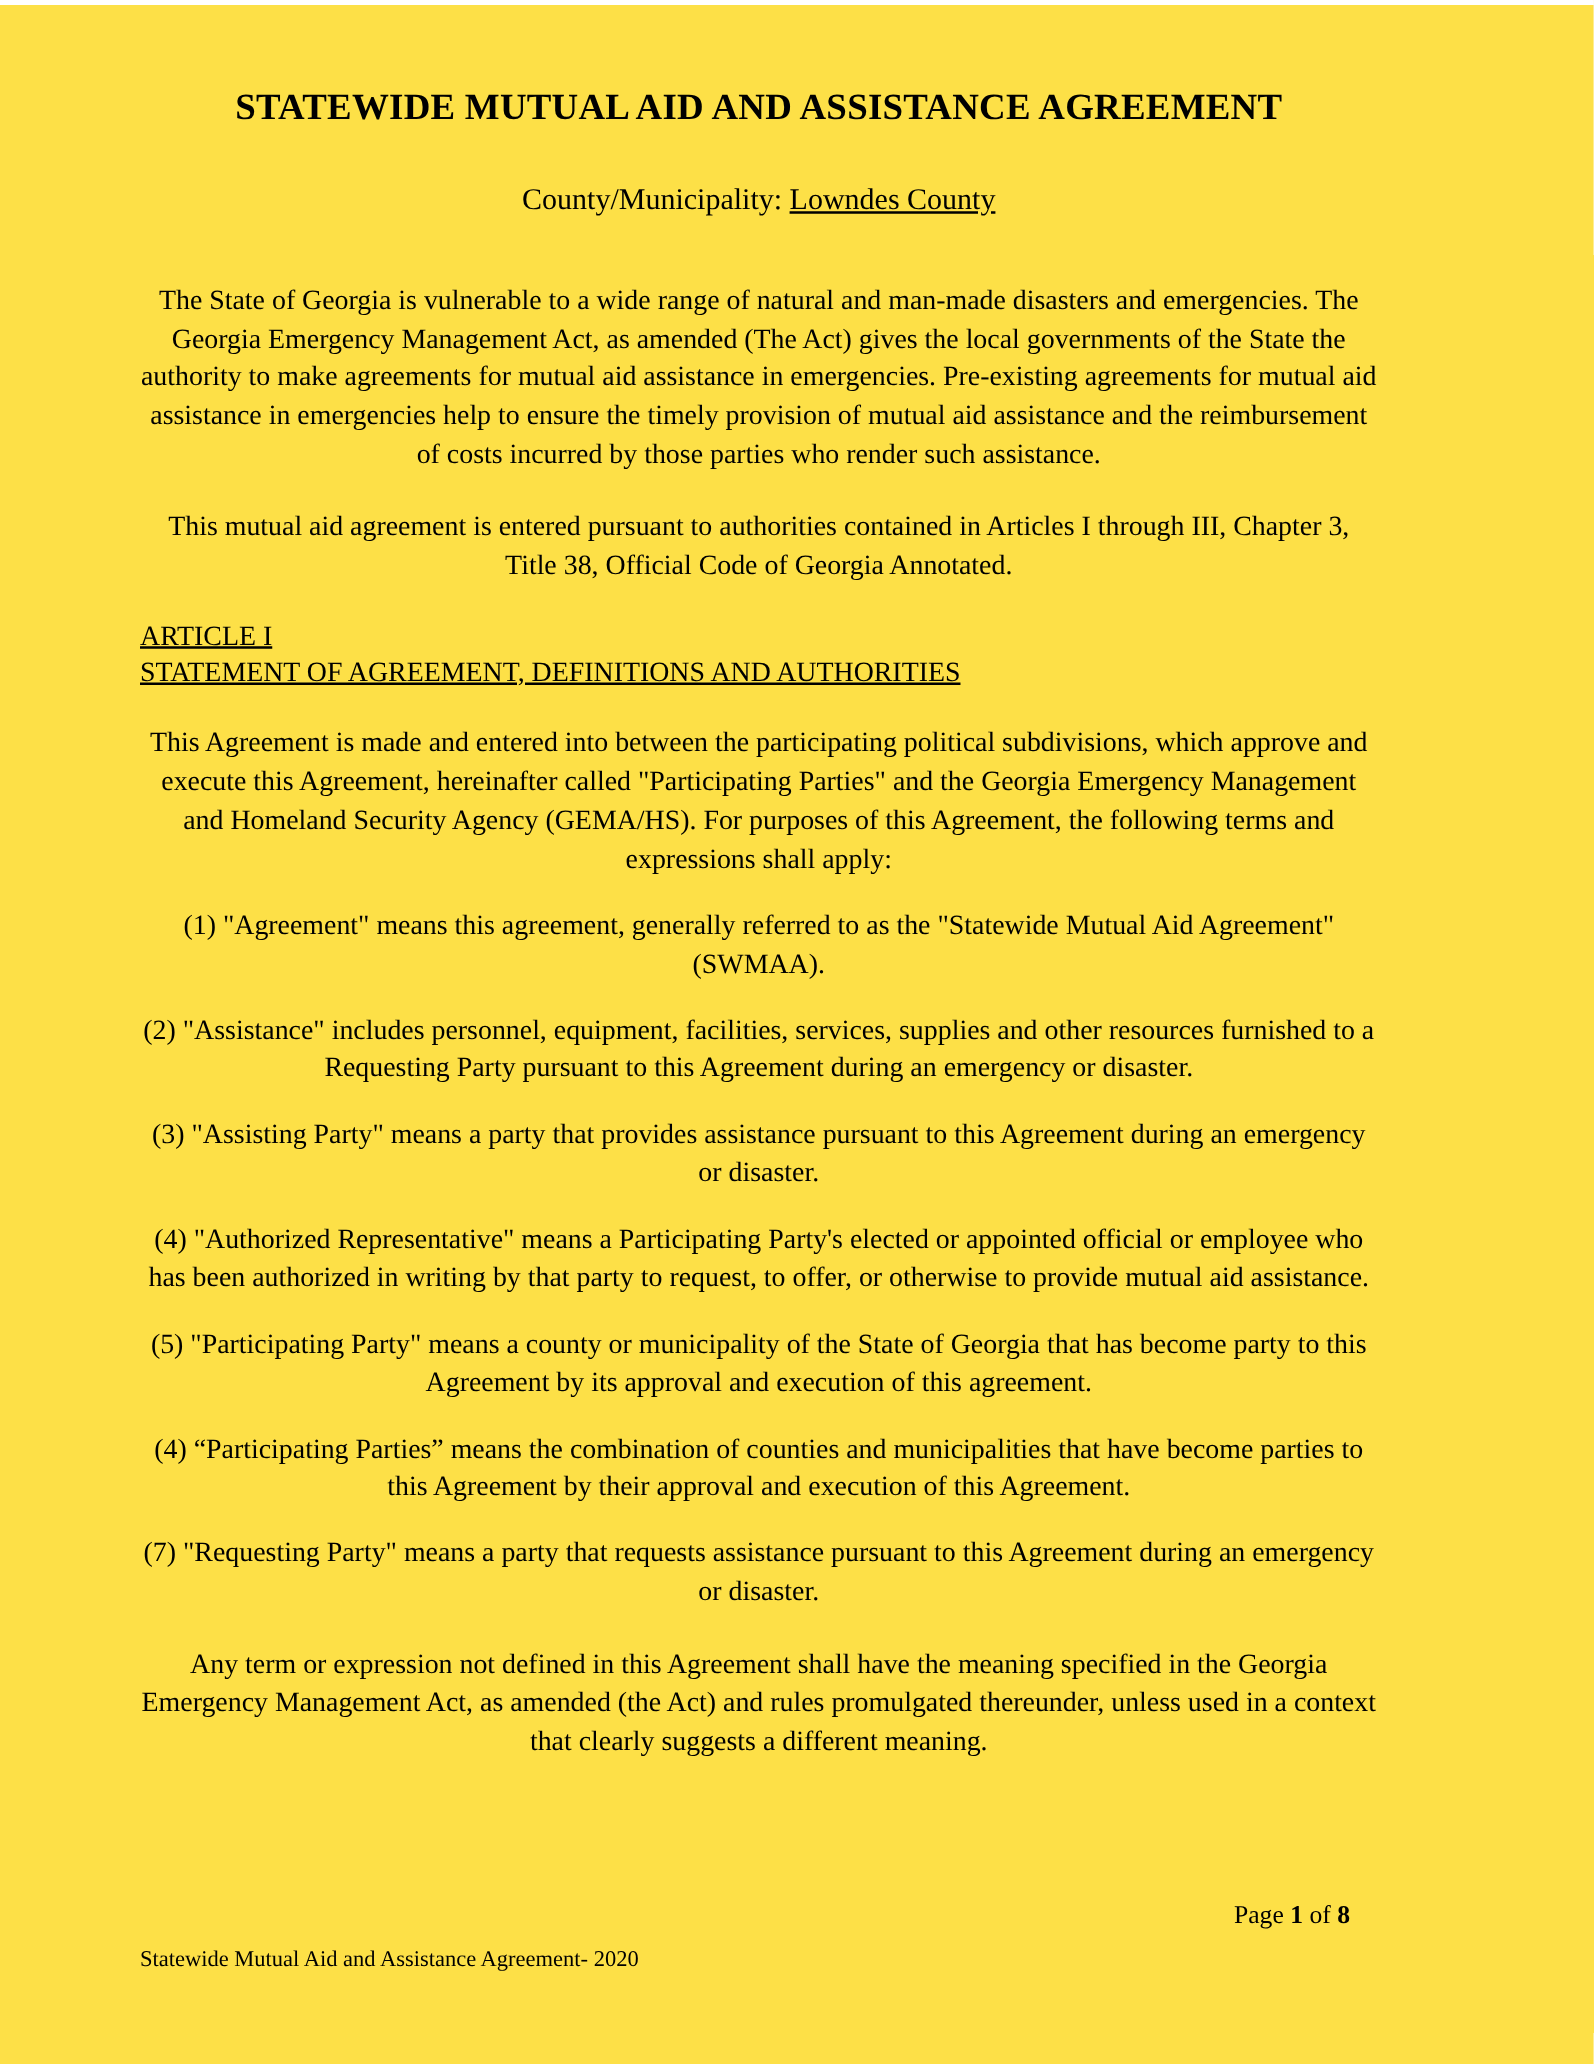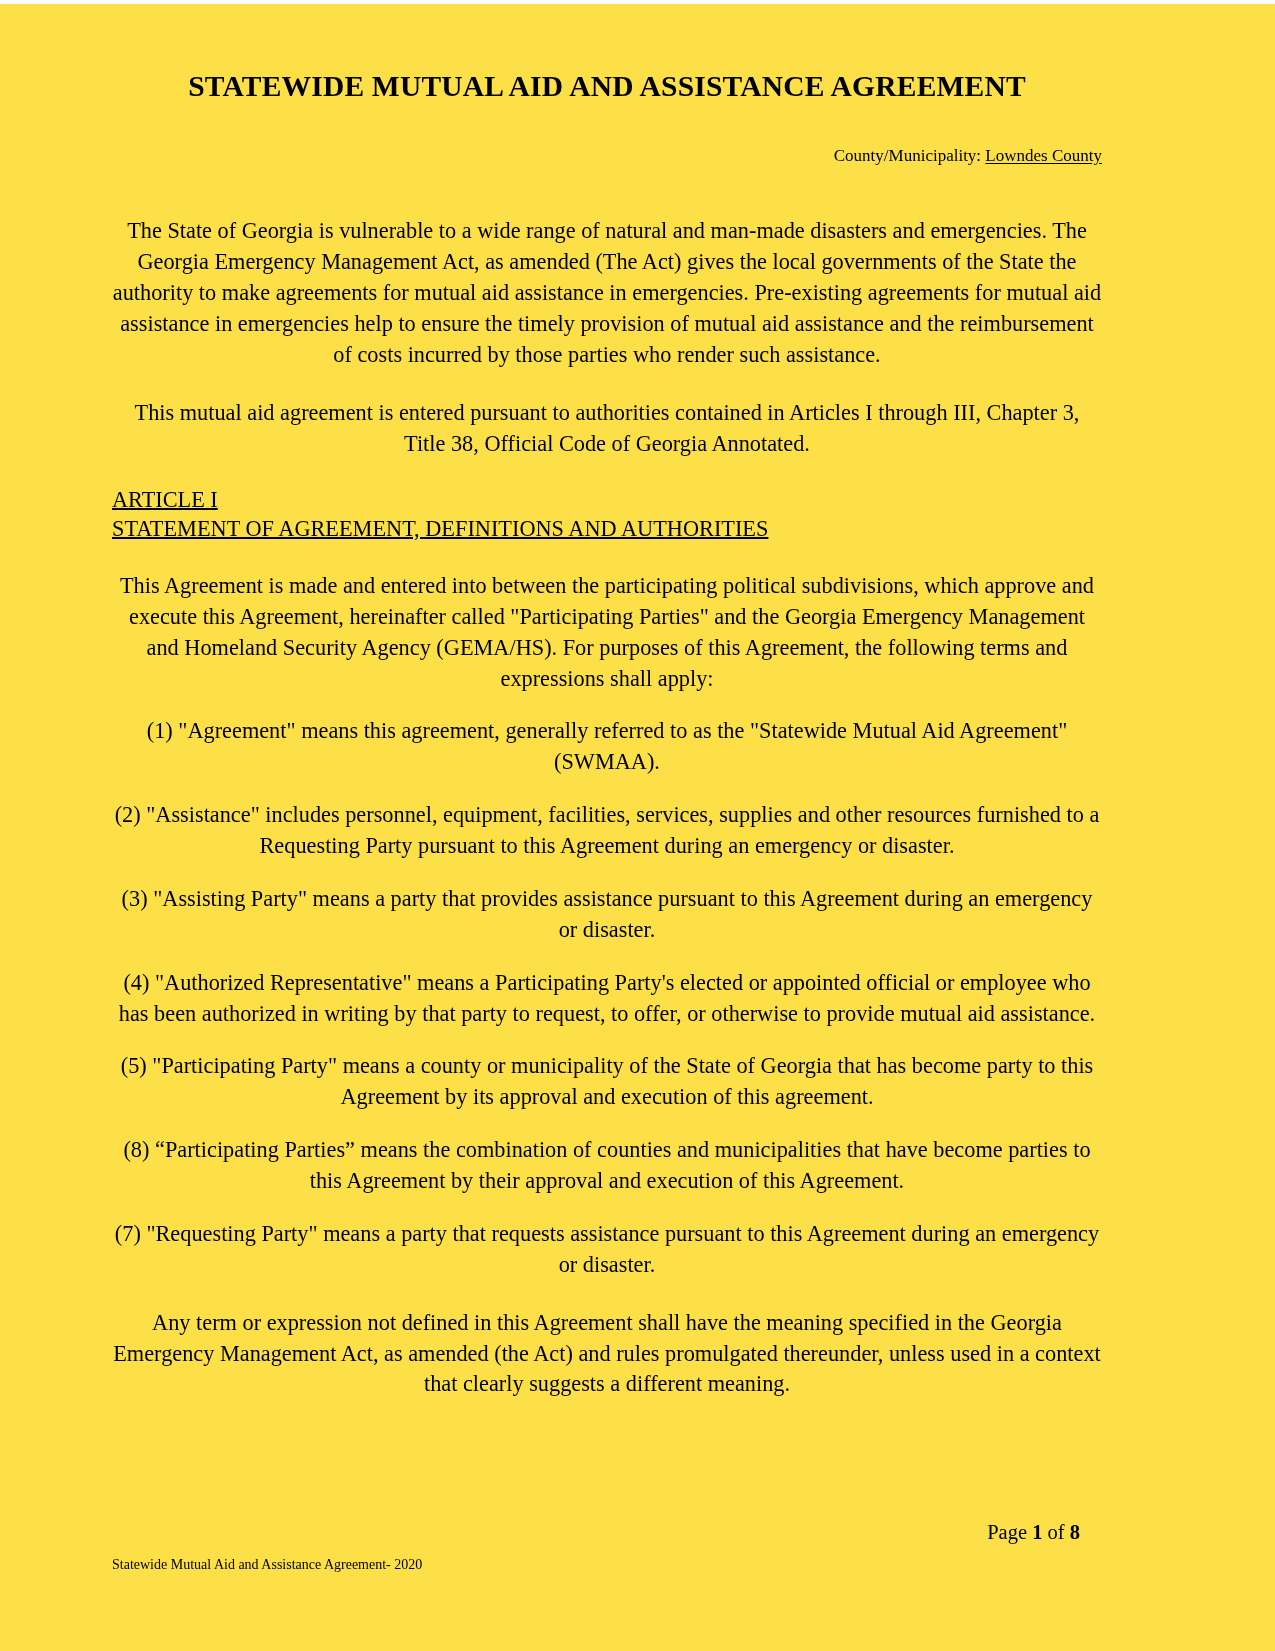--- a/index.html
+++ b/index.html
@@ -29,22 +29,22 @@
   .doc-title {
     text-align: center;
     font-size: 29.5px;
     font-weight: bold;
     letter-spacing: 0.2px;
     margin: 0;
     padding-top: 66px;
     line-height: 1.15;
   }
   .subject-line {
-    text-align: right;
-    font-size: 17px;
+    text-align: center;
+    font-size: 24px;
     margin: 0;
     padding-top: 42px;
     line-height: 1.2;
   }
   .subject-line .underlined {
     text-decoration: underline;
     text-underline-offset: 2px;
   }
   p.body-para {
     font-size: 22.3px;
@@ -77,21 +77,21 @@
     right: 71px;
     top: 16px;
     font-size: 20.5px;
     white-space: nowrap;
   }
   .footer-pagenum .num { font-weight: bold; }
   .footer-docname {
     position: absolute;
     left: 0;
     top: 52px;
-    font-size: 14px;
+    font-size: 18px;
     white-space: nowrap;
   }
 </style>
 </head>
 <body>
 
 <div class="page">
 
   <div class="content">
 
@@ -129,21 +129,21 @@
 
     <p class="body-para">(3) "Assisting Party" means a party that provides assistance pursuant to this Agreement during an emergency or disaster.</p>
     <div class="gap-sm"></div>
 
     <p class="body-para">(4) "Authorized Representative" means a Participating Party's elected or appointed official or employee who has been authorized in writing by that party to request, to offer, or otherwise to provide mutual aid assistance.</p>
     <div class="gap-sm"></div>
 
     <p class="body-para">(5) "Participating Party" means a county or municipality of the State of Georgia that has become party to this Agreement by its approval and execution of this agreement.</p>
     <div class="gap-sm"></div>
 
-    <p class="body-para">(8) “Participating Parties” means the combination of counties and municipalities that have become parties to this Agreement by their approval and execution of this Agreement.</p>
+    <p class="body-para">(4) “Participating Parties” means the combination of counties and municipalities that have become parties to this Agreement by their approval and execution of this Agreement.</p>
     <div class="gap-sm"></div>
 
     <p class="body-para">(7) "Requesting Party" means a party that requests assistance pursuant to this Agreement during an emergency or disaster.</p>
 
     <div class="gap-md"></div>
 
     <p class="body-para">Any term or expression not defined in this Agreement shall have the meaning specified in the Georgia Emergency Management Act, as amended (the Act) and rules promulgated thereunder, unless used in a context that clearly suggests a different meaning.</p>
 
   </div>
 

